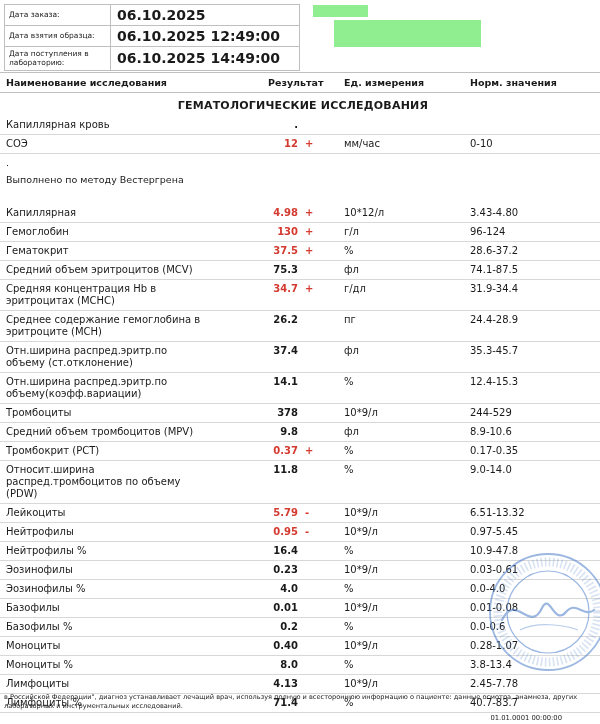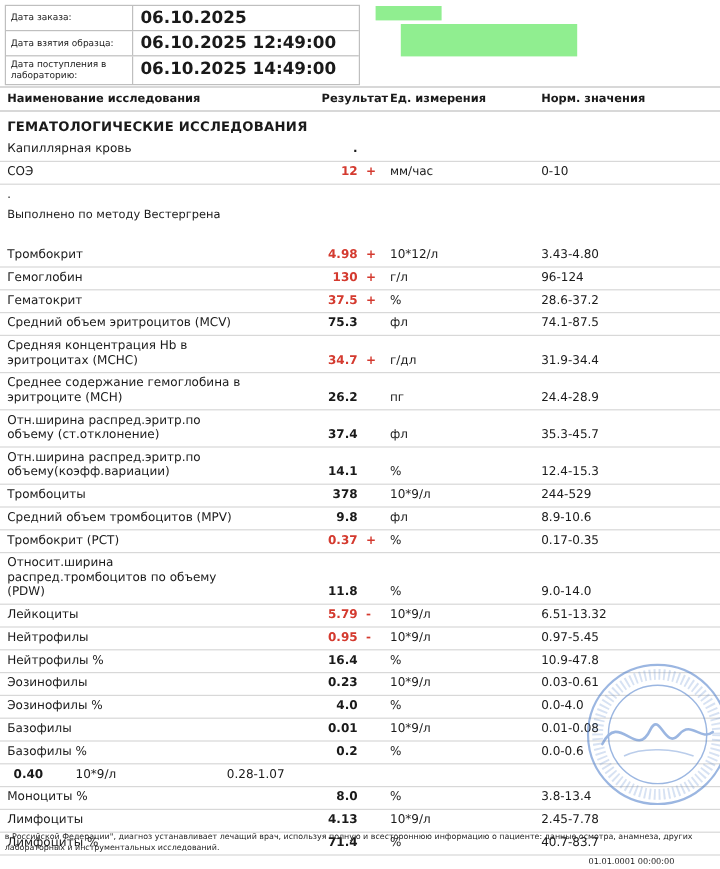--- a/index.html
+++ b/index.html
@@ -24,25 +24,25 @@
   .meta-value{flex:1;padding:2px 6px;font-size:14px;font-weight:bold;display:flex;align-items:center;}
   
   .redact{position:absolute;background:var(--redaction);}
   .redact-1{left:313px;top:5px;width:55px;height:12px;}
   .redact-2{left:334px;top:20px;width:147px;height:27px;}
   
   .table{position:absolute;top:72px;left:0;width:600px;}
   .thead{display:flex;border-top:1px solid var(--border-dark);border-bottom:1px solid var(--border-dark);
     font-weight:bold;font-size:9.5px;padding:4px 0 4px 6px;}
   .c-name{width:262px;}
-  .c-res{width:57px;}
+  .c-res{width:76px;}
   .c-unit{width:126px;}
   .c-range{flex:1;}
-  .section-title{font-weight:bold;font-size:11px;padding:6px 0 4px 6px;letter-spacing:.2px;}
-  .row{display:flex;align-items:flex-end;border-bottom:1px solid var(--border);
+  .section-title{font-weight:bold;font-size:11px;padding:6px 0 4px 6px;letter-spacing:.2px;text-align:center;}
+  .row{display:flex;align-items:flex-start;border-bottom:1px solid var(--border);
     padding:3px 0 3px 6px;font-size:10px;line-height:1.2;}
   .row .txt{display:block;max-width:196px;}
   .row .val{display:inline-block;min-width:30px;text-align:right;font-weight:bold;}
   .row .flag{display:inline-block;margin-left:7px;font-weight:bold;color:var(--abnormal);}
   .row.abnormal .val{color:var(--abnormal);}
   .note-row{font-size:9.5px;padding:3px 0 3px 6px;}
   .gap{height:16px;}
   
   .footer{position:absolute;left:4px;right:4px;bottom:12px;font-size:6.6px;line-height:1.45;color:#222;}
   .timestamp{position:absolute;right:38px;bottom:2px;font-size:6.8px;color:#222;margin-top:23px;}
@@ -95,21 +95,21 @@
         </div>
     <div class="c-res"><span class="val">12</span><span class="flag">+</span></div>
     <div class="c-unit">мм/час</div>
     <div class="c-range">0-10</div>
   </div>
       <div class="note-row">.</div>
       <div class="note-row">Выполнено по методу Вестергрена</div>
       <div class="gap"></div>
       <div class="row abnormal">
     <div class="c-name">
-          <span class="txt">Тромбокрит</span>
+          <span class="txt">Капиллярная</span>
         </div>
     <div class="c-res"><span class="val">4.98</span><span class="flag">+</span></div>
     <div class="c-unit">10*12/л</div>
     <div class="c-range">3.43-4.80</div>
   </div>
       <div class="row abnormal">
     <div class="c-name">
           <span class="txt">Гемоглобин</span>
         </div>
     <div class="c-res"><span class="val">130</span><span class="flag">+</span></div>
@@ -246,20 +246,23 @@
   </div>
       <div class="row">
     <div class="c-name">
           <span class="txt">Базофилы %</span>
         </div>
     <div class="c-res"><span class="val">0.2</span><span class="flag"></span></div>
     <div class="c-unit">%</div>
     <div class="c-range">0.0-0.6</div>
   </div>
       <div class="row">
+    <div class="c-name">
+          <span class="txt">Моноциты</span>
+        </div>
     <div class="c-res"><span class="val">0.40</span><span class="flag"></span></div>
     <div class="c-unit">10*9/л</div>
     <div class="c-range">0.28-1.07</div>
   </div>
       <div class="row">
     <div class="c-name">
           <span class="txt">Моноциты %</span>
         </div>
     <div class="c-res"><span class="val">8.0</span><span class="flag"></span></div>
     <div class="c-unit">%</div>

